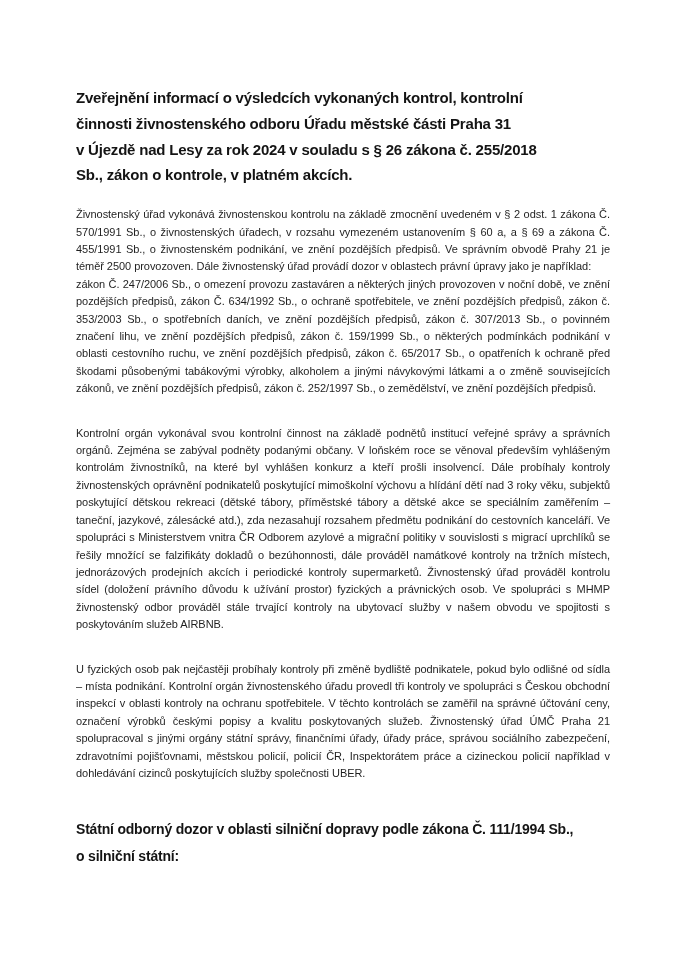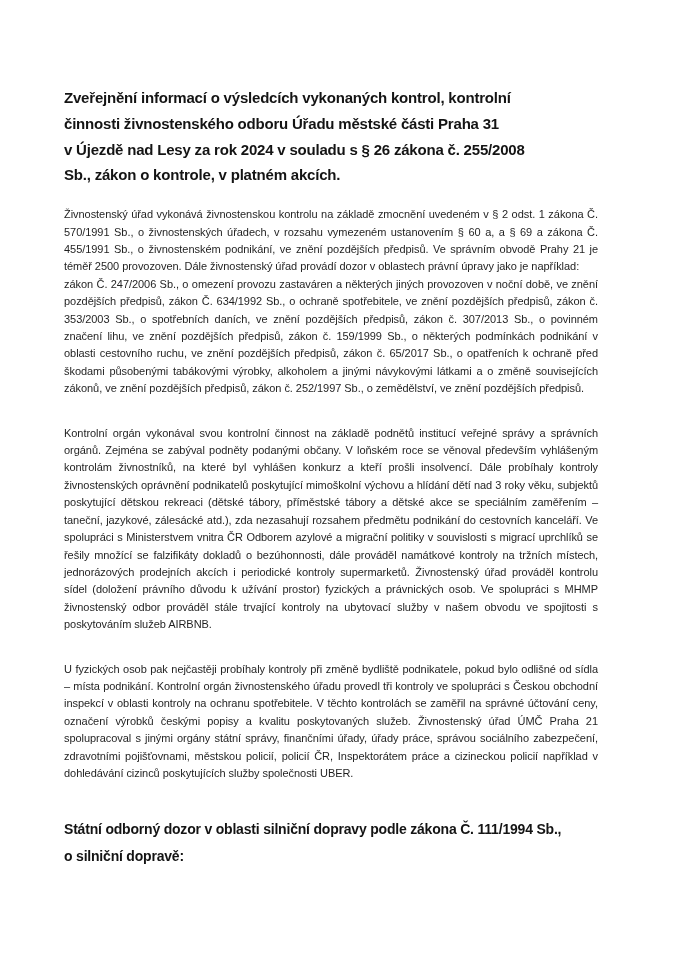--- a/index.html
+++ b/index.html
@@ -10,21 +10,21 @@
   .page {
     position: relative;
     width: 678px;
     height: 960px;
     background: #ffffff;
     overflow: hidden;
     font-family: "Liberation Sans", sans-serif;
   }
   .content {
     position: absolute;
-    left: 64px;
+    left: 76px;
     top: 85px;
     width: 534px;
   }
   .title {
     margin: 0;
     padding: 0;
     font-size: 15px;
     font-weight: bold;
     line-height: 25.8px;
     letter-spacing: -0.2px;
@@ -67,30 +67,30 @@
 </style>
 </head>
 <body>
 
 <div class="page">
   <div class="content">
 
     <h1 class="title">
       <span class="tline">Zveřejnění informací o výsledcích vykonaných kontrol, kontrolní</span>
       <span class="tline">činnosti živnostenského odboru Úřadu městské části Praha 31</span>
-      <span class="tline">v Újezdě nad Lesy za rok 2024 v souladu s § 26 zákona č. 255/2008</span>
+      <span class="tline">v Újezdě nad Lesy za rok 2024 v souladu s § 26 zákona č. 255/2018</span>
       <span class="tline">Sb., zákon o kontrole, v platném akcích.</span>
     </h1>
 
     <div class="body">
       <p>Živnostenský úřad vykonává živnostenskou kontrolu na základě zmocnění uvedeném v § 2 odst. 1 zákona Č. 570/1991 Sb., o živnostenských úřadech, v rozsahu vymezeném ustanovením § 60 a, a § 69 a zákona Č. 455/1991 Sb., o živnostenském podnikání, ve znění pozdějších předpisů. Ve správním obvodě Prahy 21 je téměř 2500 provozoven. Dále živnostenský úřad provádí dozor v oblastech právní úpravy jako je například:</p>
       <p class="joined">zákon Č. 247/2006 Sb., o omezení provozu zastaváren a některých jiných provozoven v noční době, ve znění pozdějších předpisů, zákon Č. 634/1992 Sb., o ochraně spotřebitele, ve znění pozdějších předpisů, zákon č. 353/2003 Sb., o spotřebních daních, ve znění pozdějších předpisů, zákon č. 307/2013 Sb., o povinném značení lihu, ve znění pozdějších předpisů, zákon č. 159/1999 Sb., o některých podmínkách podnikání v oblasti cestovního ruchu, ve znění pozdějších předpisů, zákon č. 65/2017 Sb., o opatřeních k ochraně před škodami působenými tabákovými výrobky, alkoholem a jinými návykovými látkami a o změně souvisejících zákonů, ve znění pozdějších předpisů, zákon č. 252/1997 Sb., o zemědělství, ve znění pozdějších předpisů.</p>
       <p>Kontrolní orgán vykonával svou kontrolní činnost na základě podnětů institucí veřejné správy a správních orgánů. Zejména se zabýval podněty podanými občany. V loňském roce se věnoval především vyhlášeným kontrolám živnostníků, na které byl vyhlášen konkurz a kteří prošli insolvencí. Dále probíhaly kontroly živnostenských oprávnění podnikatelů poskytující mimoškolní výchovu a hlídání dětí nad 3 roky věku, subjektů poskytující dětskou rekreaci (dětské tábory, příměstské tábory a dětské akce se speciálním zaměřením – taneční, jazykové, zálesácké atd.), zda nezasahují rozsahem předmětu podnikání do cestovních kanceláří. Ve spolupráci s Ministerstvem vnitra ČR Odborem azylové a migrační politiky v souvislosti s migrací uprchlíků se řešily množící se falzifikáty dokladů o bezúhonnosti, dále prováděl namátkové kontroly na tržních místech, jednorázových prodejních akcích i periodické kontroly supermarketů. Živnostenský úřad prováděl kontrolu sídel (doložení právního důvodu k užívání prostor) fyzických a právnických osob. Ve spolupráci s MHMP živnostenský odbor prováděl stále trvající kontroly na ubytovací služby v našem obvodu ve spojitosti s poskytováním služeb AIRBNB.</p>
       <p>U fyzických osob pak nejčastěji probíhaly kontroly při změně bydliště podnikatele, pokud bylo odlišné od sídla – místa podnikání. Kontrolní orgán živnostenského úřadu provedl tři kontroly ve spolupráci s Českou obchodní inspekcí v oblasti kontroly na ochranu spotřebitele. V těchto kontrolách se zaměřil na správné účtování ceny, označení výrobků českými popisy a kvalitu poskytovaných služeb. Živnostenský úřad ÚMČ Praha 21 spolupracoval s jinými orgány státní správy, finančními úřady, úřady práce, správou sociálního zabezpečení, zdravotními pojišťovnami, městskou policií, policií ČR, Inspektorátem práce a cizineckou policií například v dohledávání cizinců poskytujících služby společnosti UBER.</p>
     </div>
 
     <h2 class="section-heading">
       <span class="hline">Státní odborný dozor v oblasti silniční dopravy podle zákona Č. 111/1994 Sb.,</span>
-      <span class="hline">o silniční dopravě:</span>
+      <span class="hline">o silniční státní:</span>
     </h2>
 
   </div>
 </div>
 
 </body></html>

